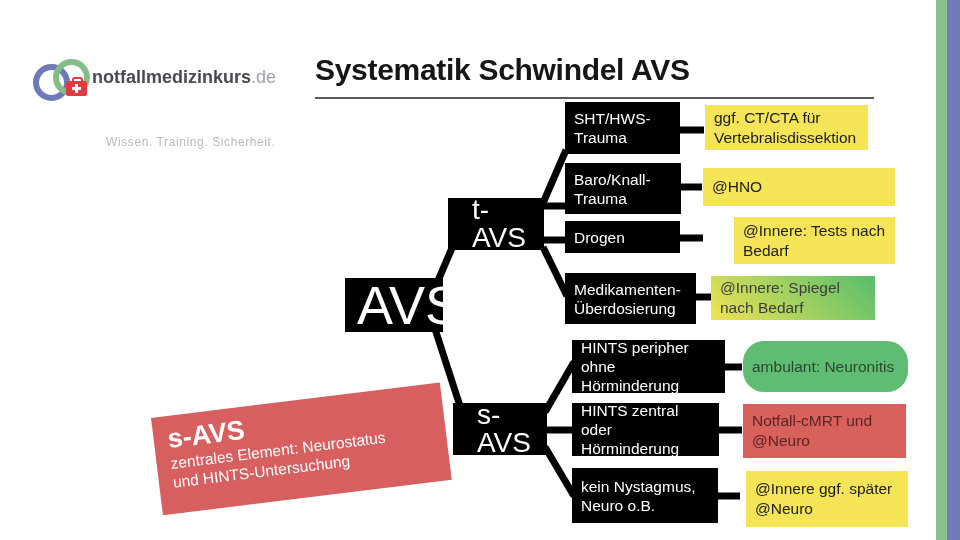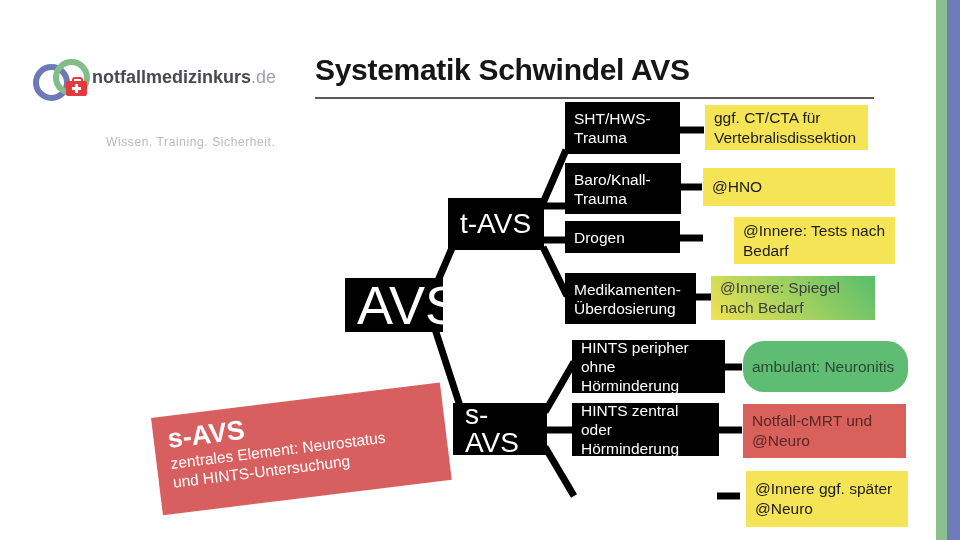--- a/index.html
+++ b/index.html
@@ -25,21 +25,21 @@
   .tagline{position:absolute;left:76px;top:32px;font-size:12px;letter-spacing:0.6px;color:#b8b8bf;white-space:nowrap;margin-top:48px;}
 
   
   .title{position:absolute;left:315px;top:53px;font-size:30px;font-weight:700;color:#161616;letter-spacing:-0.3px;white-space:nowrap;}
   .rule{position:absolute;left:315px;top:97px;width:559px;height:2px;background:#5a5a5a;}
 
   
   .node{position:absolute;background:#000;color:#fff;display:flex;align-items:center;
         font-size:15.5px;line-height:19px;padding:0 9px;box-sizing:border-box;}
   .node.big{font-size:54px;line-height:42px;padding:8px 12px;}
-  .node.mid{font-size:28px;line-height:28px;padding:0 12px;}
+  .node.mid{font-size:28px;line-height:28px;padding:0 24px;}
 
   
   .result{position:absolute;display:flex;flex-direction:column;justify-content:center;
           font-size:15.5px;line-height:20px;padding:0 9px;box-sizing:border-box;color:#1c1c1c;}
   .result.yellow{background:#f5e455;}
   .result.green{background:#5ebd72;color:#2c4733;}
   .result.red{background:#d8615c;color:#5a2626;}
   .result.grad{background:linear-gradient(225deg,#57bd6d 0%,#a9d35f 55%,#f2e352 100%);color:#3d3d3d;}
 
   
@@ -108,20 +108,21 @@
   <div class="node mid" style="left:448px;top:198px;width:96px;height:52px;">t-AVS</div>
   <div class="node mid" style="left:453px;top:403px;width:94px;height:52px;">s-AVS</div>
 
   <div class="node" style="left:565px;top:102px;width:115px;height:52px;">SHT/HWS-Trauma</div>
   <div class="node" style="left:565px;top:163px;width:116px;height:51px;">Baro/Knall-Trauma</div>
   <div class="node" style="left:565px;top:221px;width:115px;height:32px;">Drogen</div>
   <div class="node" style="left:565px;top:273px;width:131px;height:51px;">Medikamenten-Überdosierung</div>
 
   <div class="node" style="left:572px;top:340px;width:153px;height:53px;">HINTS peripher ohne Hörminderung</div>
   <div class="node" style="left:572px;top:403px;width:147px;height:53px;">HINTS zentral oder Hörminderung</div>
+  <div class="node" style="left:572px;top:468px;width:146px;height:55px;">kein Nystagmus, Neuro o.B.</div>
 
   <div class="result yellow" style="left:705px;top:105px;width:163px;height:45px;">ggf. CT/CTA für Vertebralisdissektion</div>
   <div class="result yellow" style="left:703px;top:168px;width:192px;height:38px;">@HNO</div>
   <div class="result yellow" style="left:704px;top:217px;width:161px;height:47px;margin-left:30px;">@Innere: Tests nach Bedarf</div>
   <div class="result grad" style="left:711px;top:276px;width:164px;height:44px;">@Innere: Spiegel nach Bedarf</div>
   <div class="result green" style="left:743px;top:341px;width:165px;height:51px;border-radius:21px;">ambulant: Neuronitis</div>
   <div class="result red" style="left:743px;top:404px;width:163px;height:54px;">Notfall-cMRT und @Neuro</div>
   <div class="result yellow" style="left:746px;top:471px;width:162px;height:56px;">@Innere ggf. später @Neuro</div>
 
 </div>

